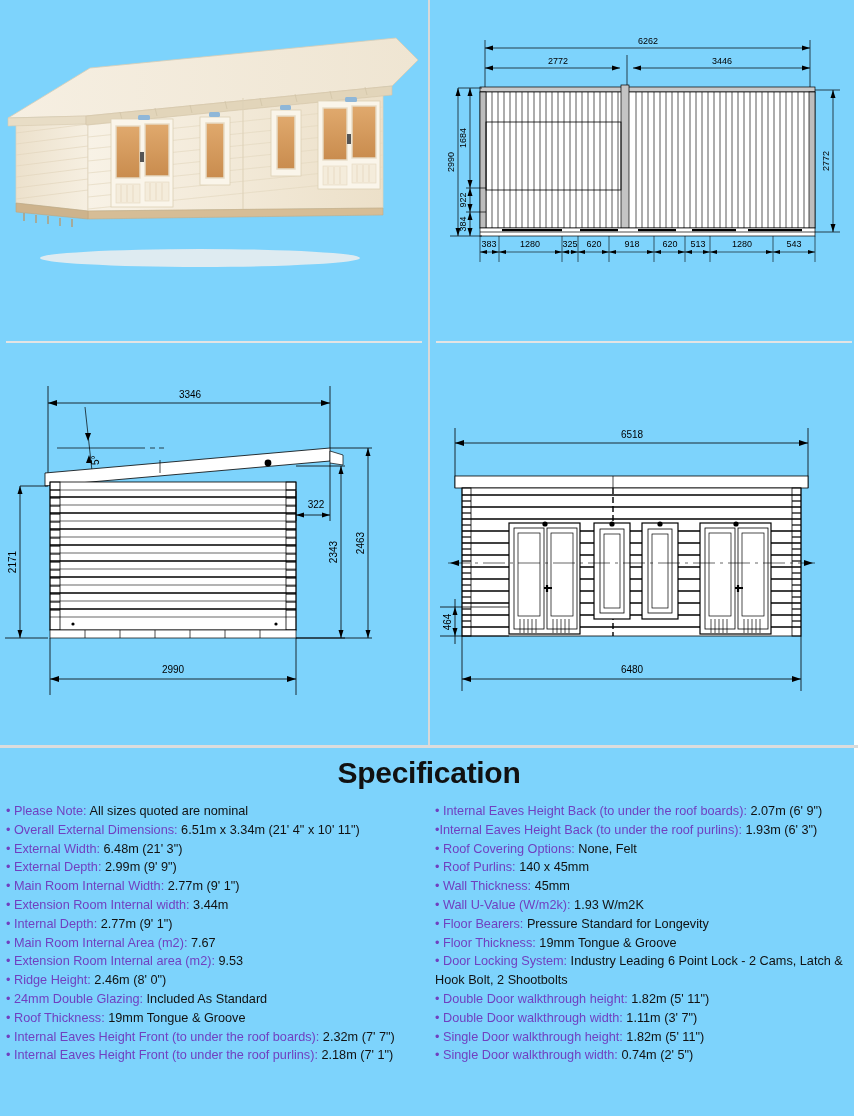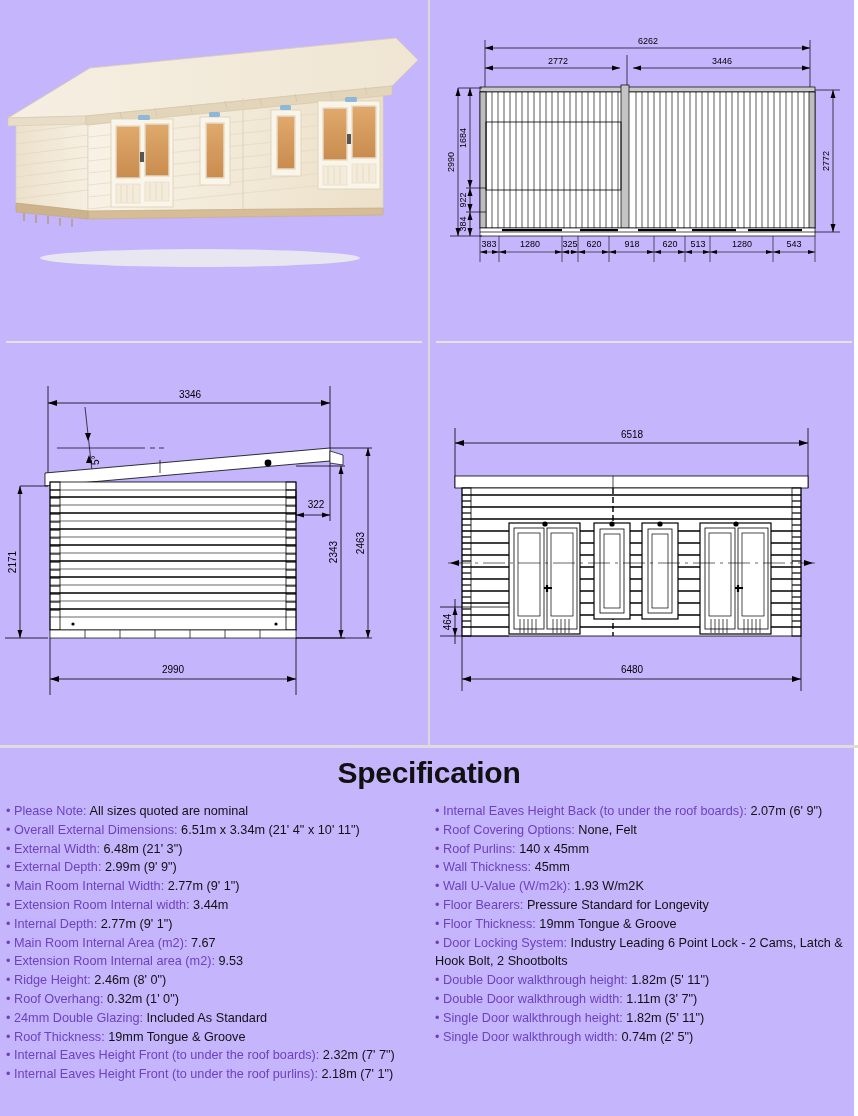--- a/index.html
+++ b/index.html
@@ -1,17 +1,17 @@
 <!DOCTYPE html>
 <html><head>
 <meta charset="utf-8">
 <style>
   html,body{margin:0;padding:0;background:#ffffff;}
   body{width:858px;height:1116px;font-family:"Liberation Sans",sans-serif;color:#111;overflow:hidden;}
-  .page{position:relative;width:854px;height:1116px;background:#c4b5fd;}
+  .page{position:relative;width:854px;height:1116px;background:#7dd3fc;}
 
   
   .grid{position:relative;width:858px;height:745px;}
   .vdiv{position:absolute;left:428px;top:0;width:2px;height:745px;background:#d9d9d9;}
   .hdiv-l{position:absolute;left:6px;top:341px;width:416px;height:2px;background:#e4e4e4;}
   .hdiv-r{position:absolute;left:436px;top:341px;width:416px;height:2px;background:#e4e4e4;}
   .specrule{position:absolute;left:0;top:745px;width:858px;height:3px;background:#dcdcdc;}
 
   .cell{position:absolute;overflow:hidden;}
   .c-tl{left:0;top:0;width:428px;height:341px;}
@@ -628,28 +628,28 @@
           <p class="spec-line"><span class="lbl">• Please Note:</span><span class="val"> All sizes quoted are nominal</span></p>
           <p class="spec-line"><span class="lbl">• Overall External Dimensions:</span><span class="val"> 6.51m x 3.34m (21' 4" x 10' 11")</span></p>
           <p class="spec-line"><span class="lbl">• External Width:</span><span class="val"> 6.48m (21' 3")</span></p>
           <p class="spec-line"><span class="lbl">• External Depth:</span><span class="val"> 2.99m (9' 9")</span></p>
           <p class="spec-line"><span class="lbl">• Main Room Internal Width:</span><span class="val"> 2.77m (9' 1")</span></p>
           <p class="spec-line"><span class="lbl">• Extension Room Internal width:</span><span class="val"> 3.44m</span></p>
           <p class="spec-line"><span class="lbl">• Internal Depth:</span><span class="val"> 2.77m (9' 1")</span></p>
           <p class="spec-line"><span class="lbl">• Main Room Internal Area (m2):</span><span class="val"> 7.67</span></p>
           <p class="spec-line"><span class="lbl">• Extension Room Internal area (m2):</span><span class="val"> 9.53</span></p>
           <p class="spec-line"><span class="lbl">• Ridge Height:</span><span class="val"> 2.46m (8' 0")</span></p>
-          <p class="spec-line"><span class="lbl">• Roof Overhang:</span><span class="val"> 0.32m (1' 0")</span></p>
           <p class="spec-line"><span class="lbl">• 24mm Double Glazing:</span><span class="val"> Included As Standard</span></p>
           <p class="spec-line"><span class="lbl">• Roof Thickness:</span><span class="val"> 19mm Tongue &amp; Groove</span></p>
           <p class="spec-line"><span class="lbl">• Internal Eaves Height Front (to under the roof boards):</span><span class="val"> 2.32m (7' 7")</span></p>
           <p class="spec-line"><span class="lbl">• Internal Eaves Height Front (to under the roof purlins):</span><span class="val"> 2.18m (7' 1")</span></p>
         </div>
       <div class="col" id="spec-right">
           <p class="spec-line"><span class="lbl">• Internal Eaves Height Back (to under the roof boards):</span><span class="val"> 2.07m (6' 9")</span></p>
+          <p class="spec-line"><span class="lbl">•Internal Eaves Height Back (to under the roof purlins):</span><span class="val"> 1.93m (6' 3")</span></p>
           <p class="spec-line"><span class="lbl">• Roof Covering Options:</span><span class="val"> None, Felt</span></p>
           <p class="spec-line"><span class="lbl">• Roof Purlins:</span><span class="val"> 140 x 45mm</span></p>
           <p class="spec-line"><span class="lbl">• Wall Thickness:</span><span class="val"> 45mm</span></p>
           <p class="spec-line"><span class="lbl">• Wall U-Value (W/m2k):</span><span class="val"> 1.93 W/m2K</span></p>
           <p class="spec-line"><span class="lbl">• Floor Bearers:</span><span class="val"> Pressure Standard for Longevity</span></p>
           <p class="spec-line"><span class="lbl">• Floor Thickness:</span><span class="val"> 19mm Tongue &amp; Groove</span></p>
           <p class="spec-line"><span class="lbl">• Door Locking System:</span><span class="val"> Industry Leading 6 Point Lock - 2 Cams, Latch &amp; Hook Bolt, 2 Shootbolts</span></p>
           <p class="spec-line"><span class="lbl">• Double Door walkthrough height:</span><span class="val"> 1.82m (5' 11")</span></p>
           <p class="spec-line"><span class="lbl">• Double Door walkthrough width:</span><span class="val"> 1.11m (3' 7")</span></p>
           <p class="spec-line"><span class="lbl">• Single Door walkthrough height:</span><span class="val"> 1.82m (5' 11")</span></p>

